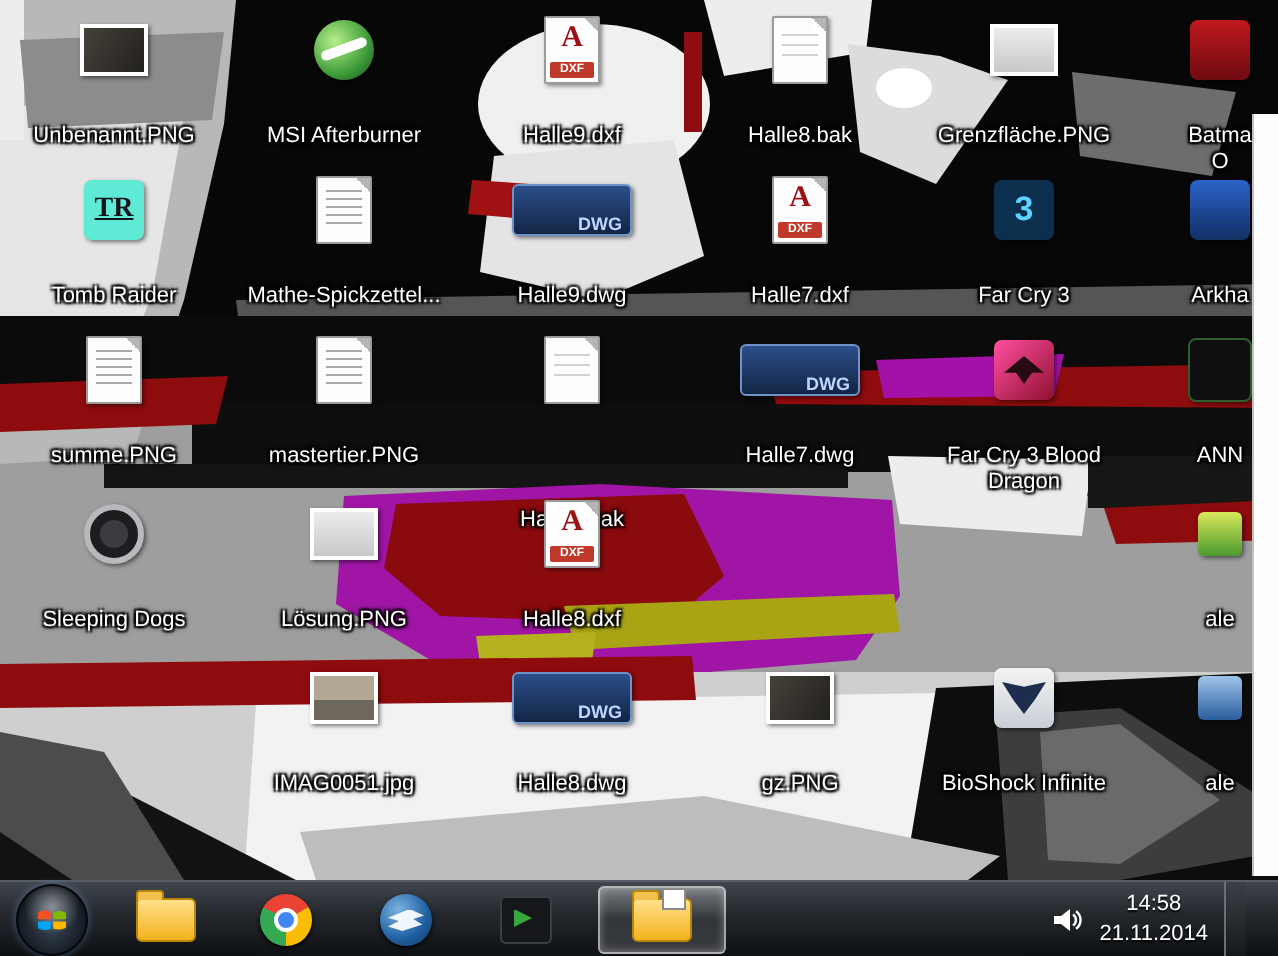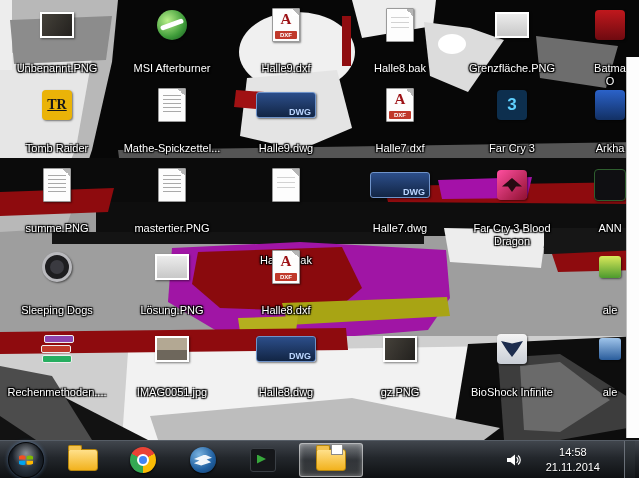--- a/index.html
+++ b/index.html
@@ -29,21 +29,21 @@
   .dwg{width:30px;height:24px;background:linear-gradient(#2c4e8a,#122544);border:1px solid #6f93c9;border-radius:3px;
     display:flex;align-items:flex-end;justify-content:center;color:#bcd6ff;font:bold 9px "Liberation Sans",sans-serif;box-shadow:1px 1px 2px rgba(0,0,0,.5);padding-left:28px;}
 
   .thumb{width:34px;height:26px;background:#fff;padding:2px;box-sizing:border-box;box-shadow:1px 1px 2px rgba(0,0,0,.5);}
   .thumb i{display:block;width:100%;height:100%;}
   .thumb .td{background:linear-gradient(120deg,#45413a,#23211e);}
   .thumb .tl{background:linear-gradient(#ececec,#c8c8c8);}
   .thumb .tp{background:linear-gradient(#b3a893 55%,#6e675c 55%);}
 
   .sq{width:30px;height:30px;border-radius:4px;display:flex;align-items:center;justify-content:center;box-shadow:1px 1px 2px rgba(0,0,0,.5);position:relative;}
-  .tr{background:#eab308;color:#16161a;font:bold 14px "Liberation Serif",serif;text-decoration:underline;}
+  .tr{background:#5eead4;color:#16161a;font:bold 14px "Liberation Serif",serif;text-decoration:underline;}
   .fc3{background:#0d2f4e;color:#5fd1ff;font:bold 17px "Liberation Sans",sans-serif;}
   .fcbd{background:linear-gradient(135deg,#ff4fa0,#8f1030);overflow:hidden;}
   .fcbd::after{content:"";position:absolute;left:5px;right:5px;top:8px;bottom:8px;background:#260b12;clip-path:polygon(0 60%,50% 0,100% 60%,70% 60%,50% 100%,30% 60%);}
   .msi{width:30px;height:30px;border-radius:50%;background:radial-gradient(circle at 35% 35%,#b9f08a,#3f9c3a 60%,#145020);position:relative;box-shadow:1px 1px 2px rgba(0,0,0,.5);}
   .msi::after{content:"";position:absolute;left:3px;top:12px;width:24px;height:5px;background:#fff;border-radius:3px;transform:rotate(-20deg);}
   .sd{width:30px;height:30px;border-radius:50%;background:#1d1d1f;border:3px solid #b9b9bd;box-sizing:border-box;position:relative;box-shadow:1px 1px 2px rgba(0,0,0,.5);}
   .sd::after{content:"";position:absolute;left:5px;top:5px;right:5px;bottom:5px;border-radius:50%;background:#3a3a40;}
   .csgo{background:linear-gradient(#d3d36a,#70701c);overflow:hidden;}
   .csgo::after{content:"";position:absolute;left:7px;top:4px;width:16px;height:23px;background:#23230e;clip-path:polygon(40% 0,75% 10%,70% 35%,100% 55%,80% 100%,20% 100%,0 60%,25% 30%);}
   .bsi{background:linear-gradient(#f4f4f4,#c9ced6);overflow:hidden;}
@@ -76,21 +76,21 @@
   .chrome::after{content:"";position:absolute;left:7px;top:7px;width:12px;height:12px;background:#4285f4;border:2px solid #fff;border-radius:50%;box-sizing:border-box;}
   .tbird{width:26px;height:26px;border-radius:50%;position:relative;box-shadow:0 1px 2px #000;
     background:radial-gradient(circle at 35% 30%,#7ab3e0,#1f5fa0 60%,#123a66);}
   .tbird::after{content:"";position:absolute;left:4px;top:8px;width:18px;height:11px;background:#fff;opacity:.92;
     clip-path:polygon(0 40%,60% 0,100% 30%,70% 45%,95% 70%,40% 100%,0 80%,30% 55%);}
   .dapp{width:24px;height:22px;background:#15171a;border:1px solid #3a3f45;border-radius:3px;position:relative;}
   .dapp::after{content:"";position:absolute;left:6px;top:6px;width:9px;height:9px;background:#37a83c;clip-path:polygon(0 0,100% 50%,0 100%);}
   .wbtn{width:62px;height:32px;margin-left:6px;border:1px solid rgba(255,255,255,.55);border-radius:3px;cursor:pointer;
     background:linear-gradient(rgba(255,255,255,.30),rgba(255,255,255,.08) 50%,rgba(255,255,255,.18));
     box-shadow:inset 0 0 5px rgba(255,255,255,.35);display:flex;align-items:center;justify-content:center;}
-  .tray{margin-left:auto;display:flex;align-items:center;gap:24px;padding-right:4px;height:100%;}
+  .tray{margin-left:auto;display:flex;align-items:center;gap:8px;padding-right:16px;height:100%;}
   .spk{cursor:pointer;}
   .clock{text-align:center;color:#fff;font:11px/1.3 "Liberation Sans",sans-serif;text-shadow:0 1px 1px #000;cursor:default;}
   .showdesk{width:10px;height:38px;border-left:1px solid #6a7078;background:linear-gradient(#3a4046,#14171a);cursor:pointer;}
 </style>
 </head>
 <body>
 
 <div class="desktop">
 
   <svg class="wallpaper" width="639" height="440" viewBox="0 0 639 440" preserveAspectRatio="none">
@@ -283,30 +283,20 @@
           </div>
         </div>
         <div class="dlabel"><span>Halle8.dxf</span></div>
       </div>
       <div class="dicon" style="left: 555px; top: 248px;">
         <div class="ibox">
           <div class="small sgreen"></div>
         </div>
         <div class="dlabel"><span>ale</span></div>
       </div>
-      <div class="dicon" style="left: 2px; top: 330px;">
-        <div class="ibox">
-          <div class="rar">
-            <i></i>
-            <i></i>
-            <i></i>
-          </div>
-        </div>
-        <div class="dlabel"><span>Rechenmethoden....</span></div>
-      </div>
       <div class="dicon" style="left: 117px; top: 330px;">
         <div class="ibox">
           <div class="thumb">
             <i class="tp"></i>
           </div>
         </div>
         <div class="dlabel"><span>IMAG0051.jpg</span></div>
       </div>
       <div class="dicon" style="left: 231px; top: 330px;">
         <div class="ibox">

